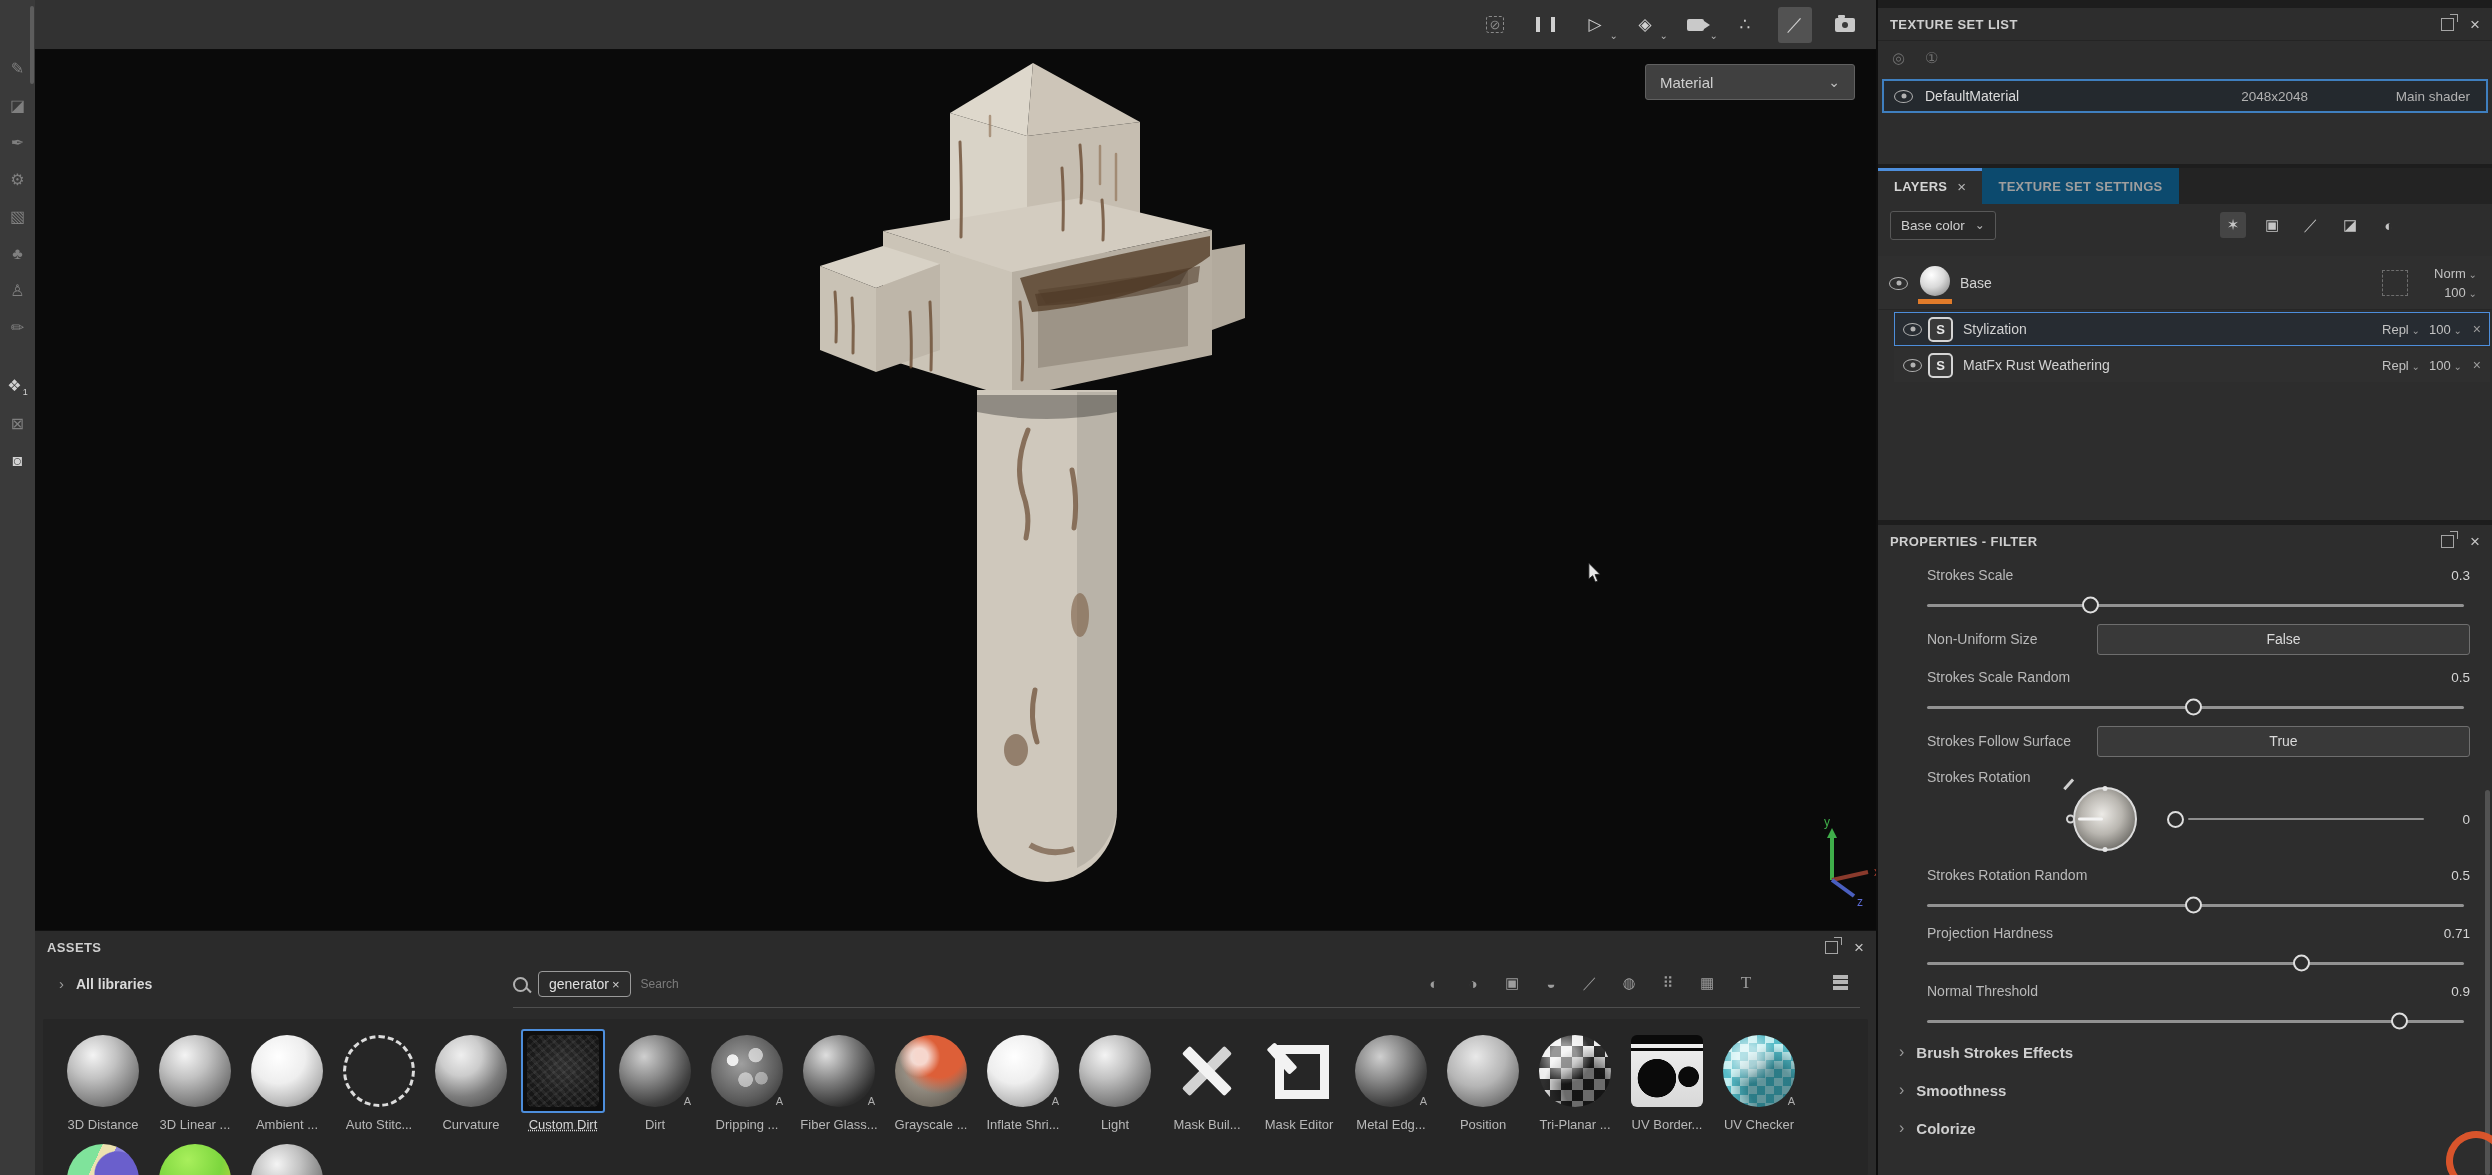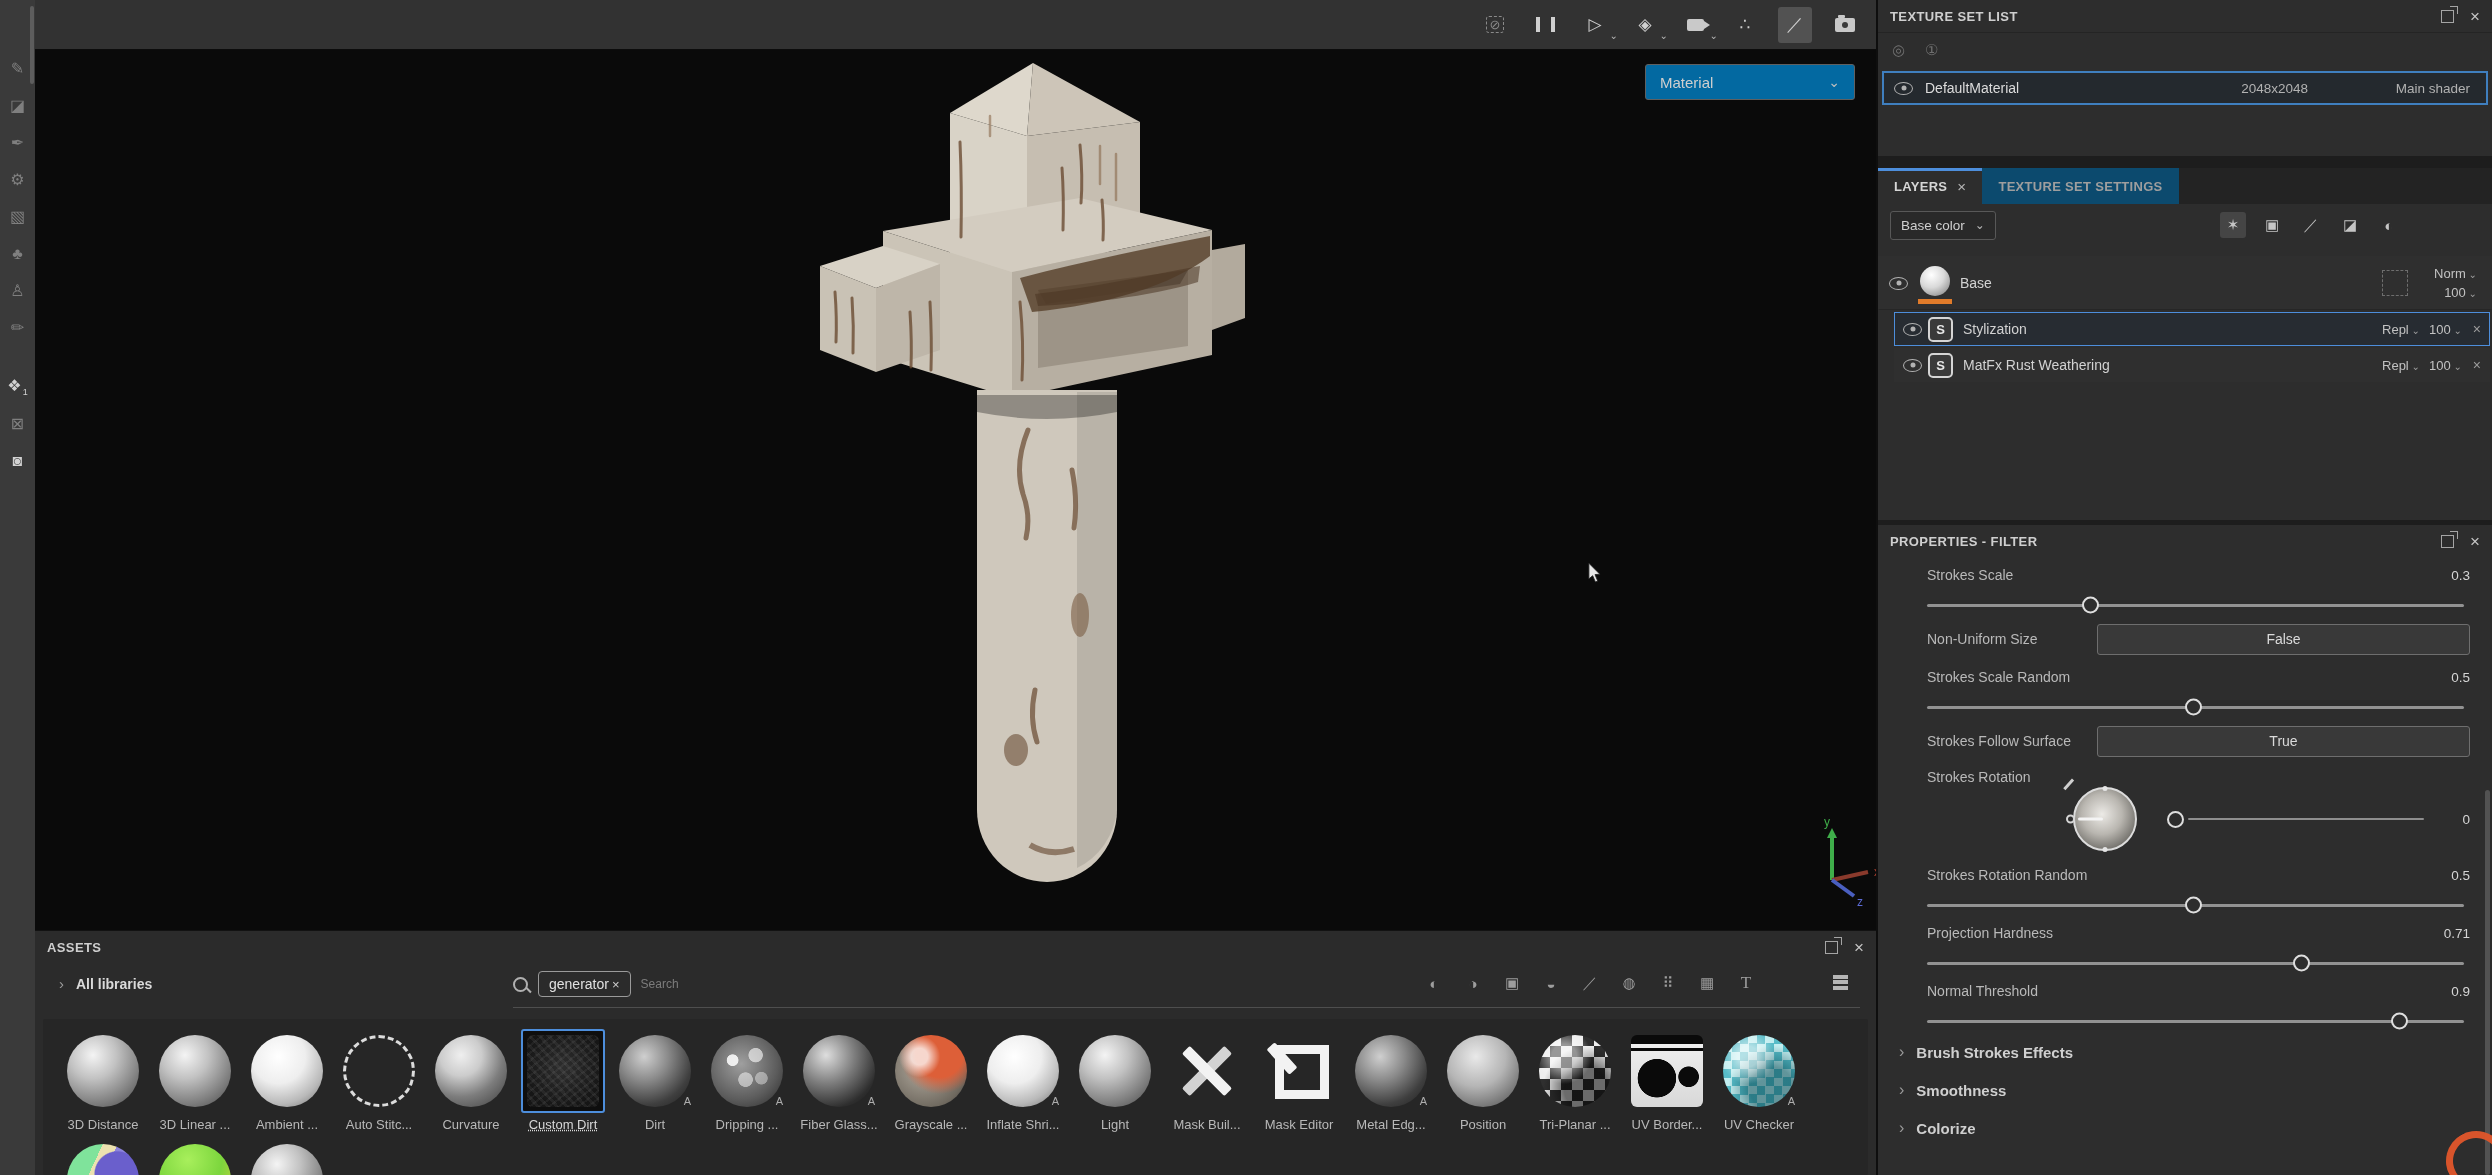--- a/index.html
+++ b/index.html
@@ -31,21 +31,21 @@
   .ic-pause .glyph{width:11px;height:15px;border-left:4px solid #d0d0d0;border-right:4px solid #d0d0d0}
   .ic-camera .glyph{width:17px;height:12px;background:#c9c9c9;border-radius:2px;position:relative}
   .ic-camera .glyph::after{content:"";position:absolute;right:-6px;top:2px;border-top:4px solid transparent;
      border-bottom:4px solid transparent;border-left:6px solid #c9c9c9}
   .ic-screenshot .glyph{width:20px;height:14px;background:#c9c9c9;border-radius:2px;position:relative}
   .ic-screenshot .glyph::before{content:"";position:absolute;top:-3px;left:3px;width:7px;height:3px;background:#c9c9c9;border-radius:1px}
   .ic-screenshot .glyph::after{content:"";position:absolute;left:7px;top:4px;width:6px;height:6px;border-radius:50%;background:#3a3a3a}
 
   
   #viewport{position:absolute;left:35px;top:50px;width:1841px;height:880px;background:#0a0a0a;overflow:hidden}
-  #shading-dropdown{position:absolute;left:1610px;top:14px;width:210px;height:36px;background:#0369a1;
+  #shading-dropdown{position:absolute;left:1610px;top:14px;width:210px;height:36px;background:#404040;
     border:1px solid #606060;border-radius:3px;display:flex;align-items:center;padding:0 14px;box-sizing:border-box;
     color:#cfcfcf;font-size:15px}
   #shading-dropdown::after{content:"⌄";margin-left:auto;color:#bdbdbd;font-size:14px}
   .model-svg{position:absolute;left:745px;top:0px;width:500px;height:850px}
   #cursor{position:absolute;left:1551px;top:512px;width:18px;height:22px}
   #axis-gizmo{position:absolute;left:1775px;top:768px;width:80px;height:90px;font-size:12px}
 
   
   #assets{position:absolute;left:35px;top:930px;width:1841px;height:245px;background:#2b2b2b;border-top:1px solid #121212;box-sizing:border-box}
   .panel-header{height:32px;display:flex;align-items:center;padding:0 12px;box-sizing:border-box}
@@ -121,21 +121,21 @@
   .v-tools .thumb,.v-toolsq .thumb{background:transparent;border-radius:0}
   .v-tools .thumb::before,.v-tools .thumb::after{content:"";position:absolute;left:50%;top:50%;width:60px;height:11px;background:#f2f2f2;border-radius:2px}
   .v-tools .thumb::before{transform:translate(-50%,-50%) rotate(45deg)}
   .v-tools .thumb::after{transform:translate(-50%,-50%) rotate(-45deg)}
   .v-toolsq .thumb::before{content:"";position:absolute;left:12px;top:10px;right:6px;bottom:8px;border:9px solid #f2f2f2}
   .v-toolsq .thumb::after{content:"";position:absolute;left:2px;top:18px;width:34px;height:11px;background:#f2f2f2;transform:rotate(48deg);border-radius:2px}
 
   
   #right-col{position:absolute;left:1876px;top:0;width:616px;height:1175px;background:#1d1d1d;border-left:2px solid #0e0e0e;box-sizing:border-box}
   .rpanel{position:absolute;left:0;right:0;background:#2d2d2d}
-  #tsl-panel{top:0;height:156px}
+  #tsl-panel{top:8px;height:156px}
   #layers-panel{top:168px;height:352px}
   #props-panel{top:525px;height:650px}
 
   
   #tsl-icons-row{display:flex;align-items:center;height:34px;padding:0 14px;border-top:1px solid #242424}
   .tsl-ic{color:#6f6f6f;font-size:15px;margin-right:20px}
   #tsl-material-row{margin:4px 4px 0 4px;height:34px;display:flex;align-items:center;gap:12px;
      border:2px solid #3f7fbf;background:#24292e;padding:0 10px;box-sizing:border-box}
   #tsl-material-row .mat-name{font-size:14px;color:#dcdcdc}
   #tsl-material-row .mat-res{margin-left:auto;font-size:13.5px;color:#b2b2b2;width:170px;text-align:right}

